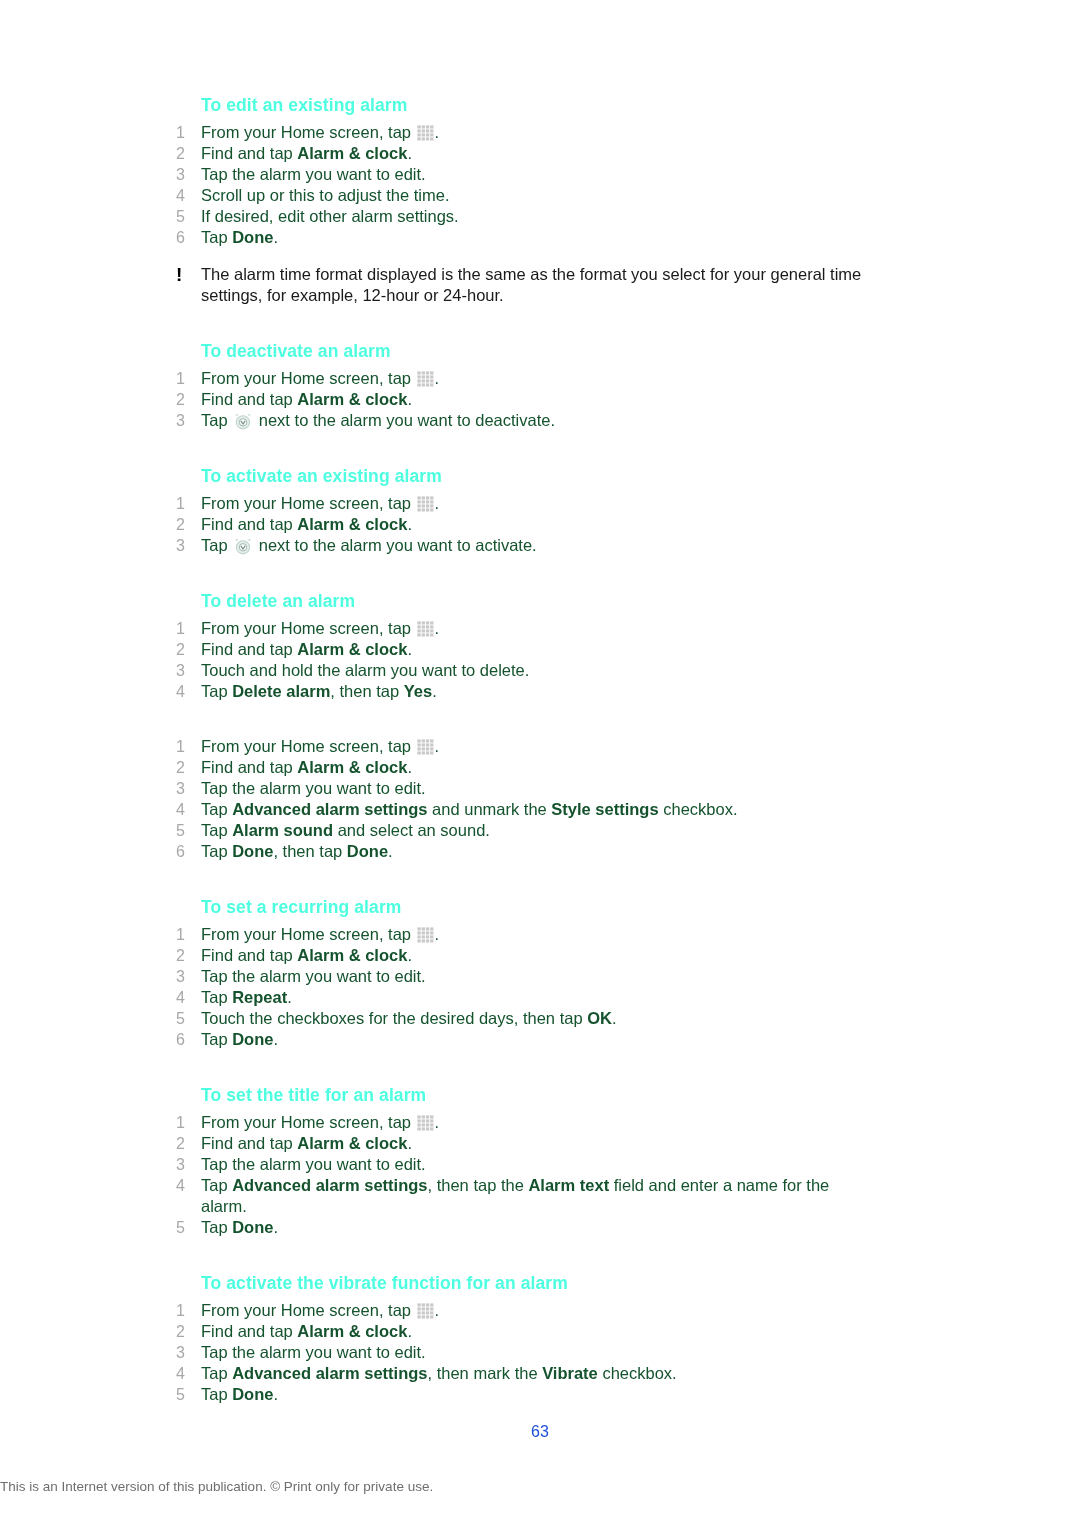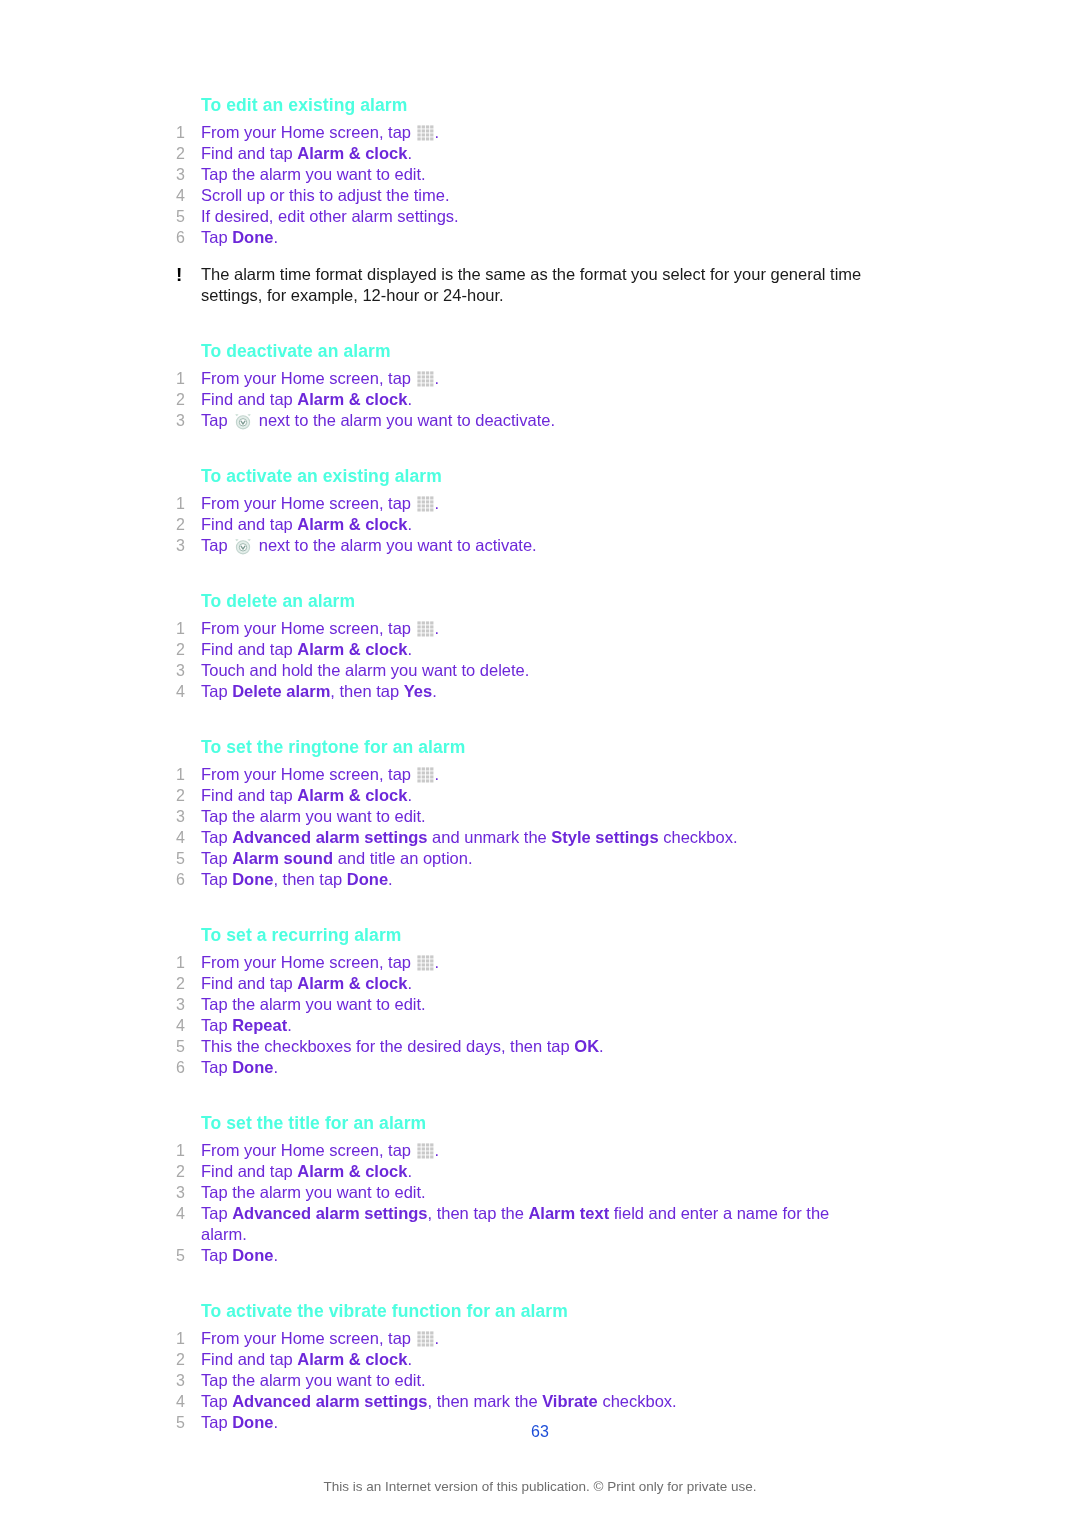--- a/index.html
+++ b/index.html
@@ -56,21 +56,21 @@
   .step-num {
     color: #a8a8a8;
     width: 25px;
     flex: 0 0 25px;
     font-size: 16px;
     line-height: 21px;
     text-align: left;
   }
   .step-text {
     flex: 1 1 auto;
-    color: #6d28d9;
+    color: #14532d;
     line-height: 21px;
   }
   .step-text b { font-weight: bold; margin-top: 16px; }
 
   
   .note {
     display: flex;
     align-items: flex-start;
     margin-top: 16px;
     font-size: 16.5px;
@@ -116,21 +116,21 @@
     text-align: center;
     color: #1d4ed8;
     font-size: 16px;
     line-height: 20px;
   }
   .footer-note {
     position: absolute;
     left: 0;
     top: 1478px;
     width: 1080px;
-    text-align: center;
+    text-align: left;
     color: #6e6e6e;
     font-size: 13.5px;
     line-height: 18px;
   }
 </style>
 </head>
 <body>
 
 <div class="page">
   <div class="content" id="content-root">
@@ -300,21 +300,20 @@
             <div class="step-text"><span>Touch and hold the alarm you want to delete.</span></div>
           </div>
           <div class="step">
             <div class="step-num">4</div>
             <div class="step-text"><span>Tap </span><b>Delete alarm</b><span>, then tap </span><b>Yes</b><span>.</span></div>
           </div>
         </div>
       </div>
       <div class="gap-lg"></div>
       <div class="section">
-        <div class="sec-heading">To set the ringtone for an alarm</div>
         <div class="steps">
           <div class="step">
             <div class="step-num">1</div>
             <div class="step-text"><span>From your Home screen, tap </span><span class="grid-icon"><svg width="17" height="16" viewBox="0 0 17 16">
                   <rect x="0.4" y="0.4" width="3.3" height="3.1" fill="#c9c9c9"></rect>
                   <rect x="4.65" y="0.4" width="3.3" height="3.1" fill="#c9c9c9"></rect>
                   <rect x="8.9" y="0.4" width="3.3" height="3.1" fill="#c9c9c9"></rect>
                   <rect x="13.15" y="0.4" width="3.3" height="3.1" fill="#c9c9c9"></rect>
                   <rect x="0.4" y="4.4" width="3.3" height="3.1" fill="#c9c9c9"></rect>
                   <rect x="4.65" y="4.4" width="3.3" height="3.1" fill="#c9c9c9"></rect>
@@ -337,21 +336,21 @@
           <div class="step">
             <div class="step-num">3</div>
             <div class="step-text"><span>Tap the alarm you want to edit.</span></div>
           </div>
           <div class="step">
             <div class="step-num">4</div>
             <div class="step-text"><span>Tap </span><b>Advanced alarm settings</b><span> and unmark the </span><b>Style settings</b><span> checkbox.</span></div>
           </div>
           <div class="step">
             <div class="step-num">5</div>
-            <div class="step-text"><span>Tap </span><b>Alarm sound</b><span> and title an option.</span></div>
+            <div class="step-text"><span>Tap </span><b>Alarm sound</b><span> and select an sound.</span></div>
           </div>
           <div class="step">
             <div class="step-num">6</div>
             <div class="step-text"><span>Tap </span><b>Done</b><span>, then tap </span><b>Done</b><span>.</span></div>
           </div>
         </div>
       </div>
       <div class="gap-lg"></div>
       <div class="section">
         <div class="sec-heading">To set a recurring alarm</div>
@@ -384,21 +383,21 @@
           <div class="step">
             <div class="step-num">3</div>
             <div class="step-text"><span>Tap the alarm you want to edit.</span></div>
           </div>
           <div class="step">
             <div class="step-num">4</div>
             <div class="step-text"><span>Tap </span><b>Repeat</b><span>.</span></div>
           </div>
           <div class="step">
             <div class="step-num">5</div>
-            <div class="step-text"><span>This the checkboxes for the desired days, then tap </span><b>OK</b><span>.</span></div>
+            <div class="step-text"><span>Touch the checkboxes for the desired days, then tap </span><b>OK</b><span>.</span></div>
           </div>
           <div class="step">
             <div class="step-num">6</div>
             <div class="step-text"><span>Tap </span><b>Done</b><span>.</span></div>
           </div>
         </div>
       </div>
       <div class="gap-lg"></div>
       <div class="section">
         <div class="sec-heading">To set the title for an alarm</div>

